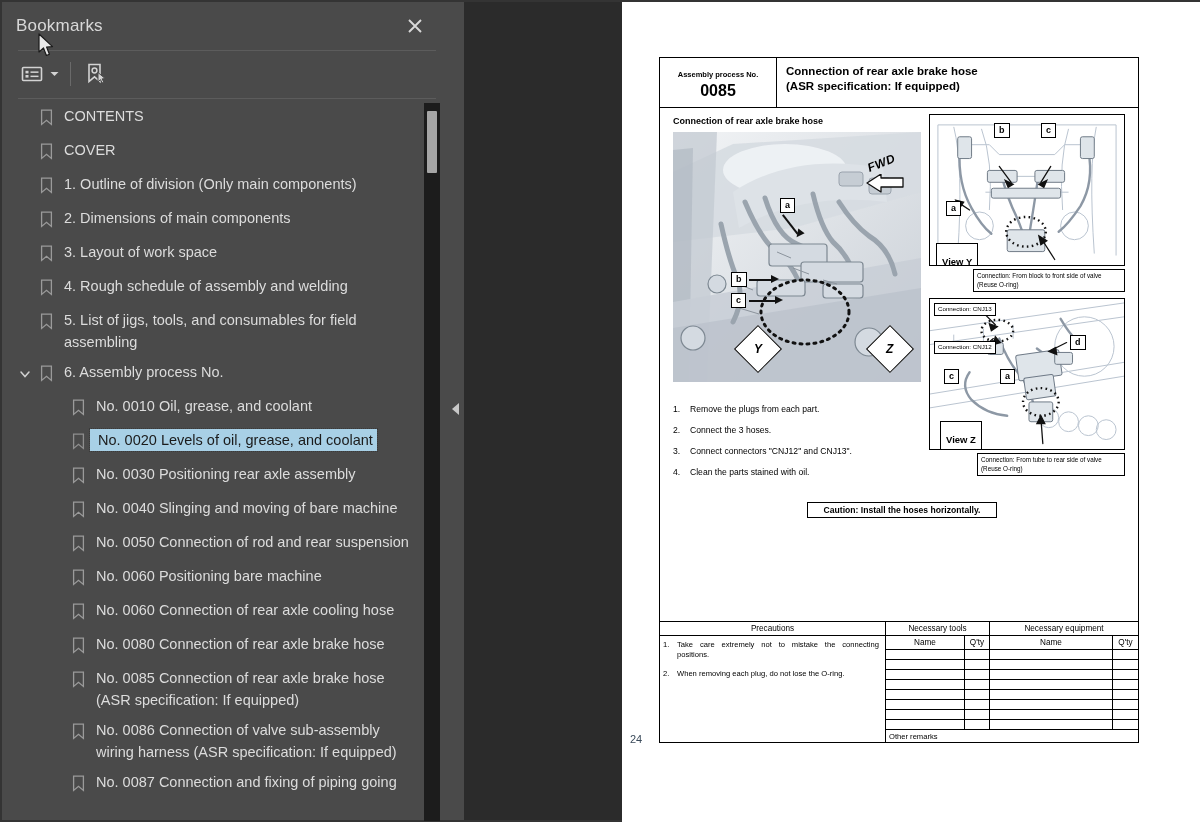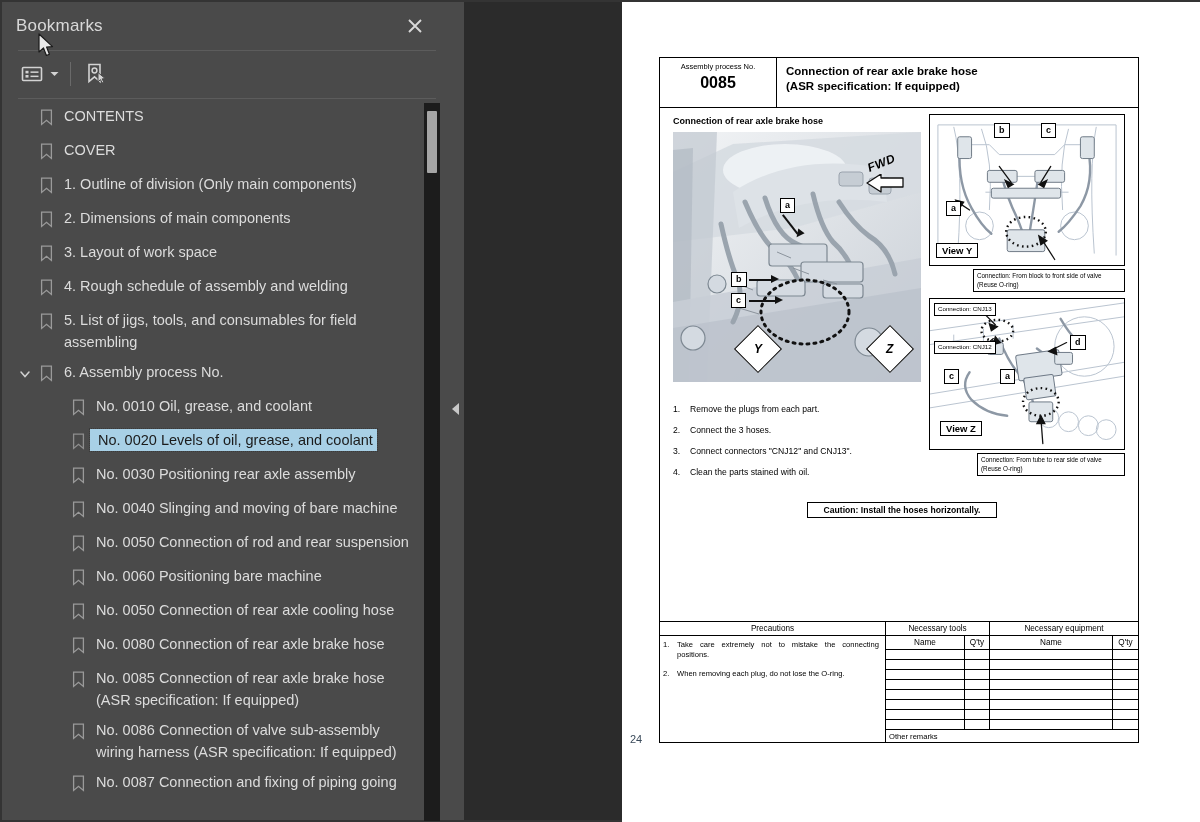--- a/index.html
+++ b/index.html
@@ -153,21 +153,21 @@
   }
 
   
   #hdr { display: flex; width: 480px; height: 51px; }
   #hdr-left {
     width: 117px;
     border: 1.5px solid #000;
     border-right: none;
     display: flex; flex-direction: column; align-items: center;
   }
-  #hdr-left-lbl { font-size: 7.5px; margin-top: 3px; line-height: 11px; }
+  #hdr-left-lbl { font-size: 7.5px; margin-top: 11px; line-height: 11px; font-weight: bold; }
   #hdr-left-num { font-size: 16px; font-weight: bold; margin-top: 2px; }
   #hdr-right {
     flex: 1;
     border: 1.5px solid #000;
     padding: 6px 0 0 9px;
   }
   #hdr-right div { font-size: 11.5px; font-weight: bold; line-height: 15px; }
 
   
   #figbox {
@@ -236,21 +236,21 @@
     position: absolute;
     background: #fff;
     border: 1.2px solid #000;
     overflow: hidden;
   }
   .viewpanel .bgart { position:absolute; inset:0; }
   .viewlbl {
     position: absolute;
     border: 1px solid #000; background: #fff;
     font-size: 9.5px; font-weight: bold;
-    padding: 1px 5px;
+    padding: 12px 5px;
   }
   .notebox {
     position: absolute;
     border: 1px solid #000; background: #fff;
     font-size: 6.3px; line-height: 8.5px;
     padding: 2px 3px;
   }
 
   
   #steps { position: absolute; left: 13px; top: 296px; width: 250px; }
@@ -555,21 +555,21 @@
           <div class="bm-twisty empty">
             <svg width="12" height="10" viewBox="0 0 12 10">
               <path d="M2 3 L6 7.5 L10 3" stroke="#d0d0d0" stroke-width="1.5" fill="none" stroke-linecap="round"></path>
             </svg>
           </div>
           <div class="bm-ico">
             <svg width="13" height="17" viewBox="0 0 13 17">
               <path d="M1.6 1.2 h9.8 v14.2 l-4.9 -4.1 l-4.9 4.1 z" stroke="#9a9a9a" stroke-width="1.3" fill="none"></path>
             </svg>
           </div>
-          <div class="bm-label">No. 0050 Connection of rear axle cooling hose</div>
+          <div class="bm-label">No. 0060 Connection of rear axle cooling hose</div>
         </div>
         <div class="bm-row">
           <div class="bm-indent" style="width: 46px;"></div>
           <div class="bm-twisty empty">
             <svg width="12" height="10" viewBox="0 0 12 10">
               <path d="M2 3 L6 7.5 L10 3" stroke="#d0d0d0" stroke-width="1.5" fill="none" stroke-linecap="round"></path>
             </svg>
           </div>
           <div class="bm-ico">
             <svg width="13" height="17" viewBox="0 0 13 17">

